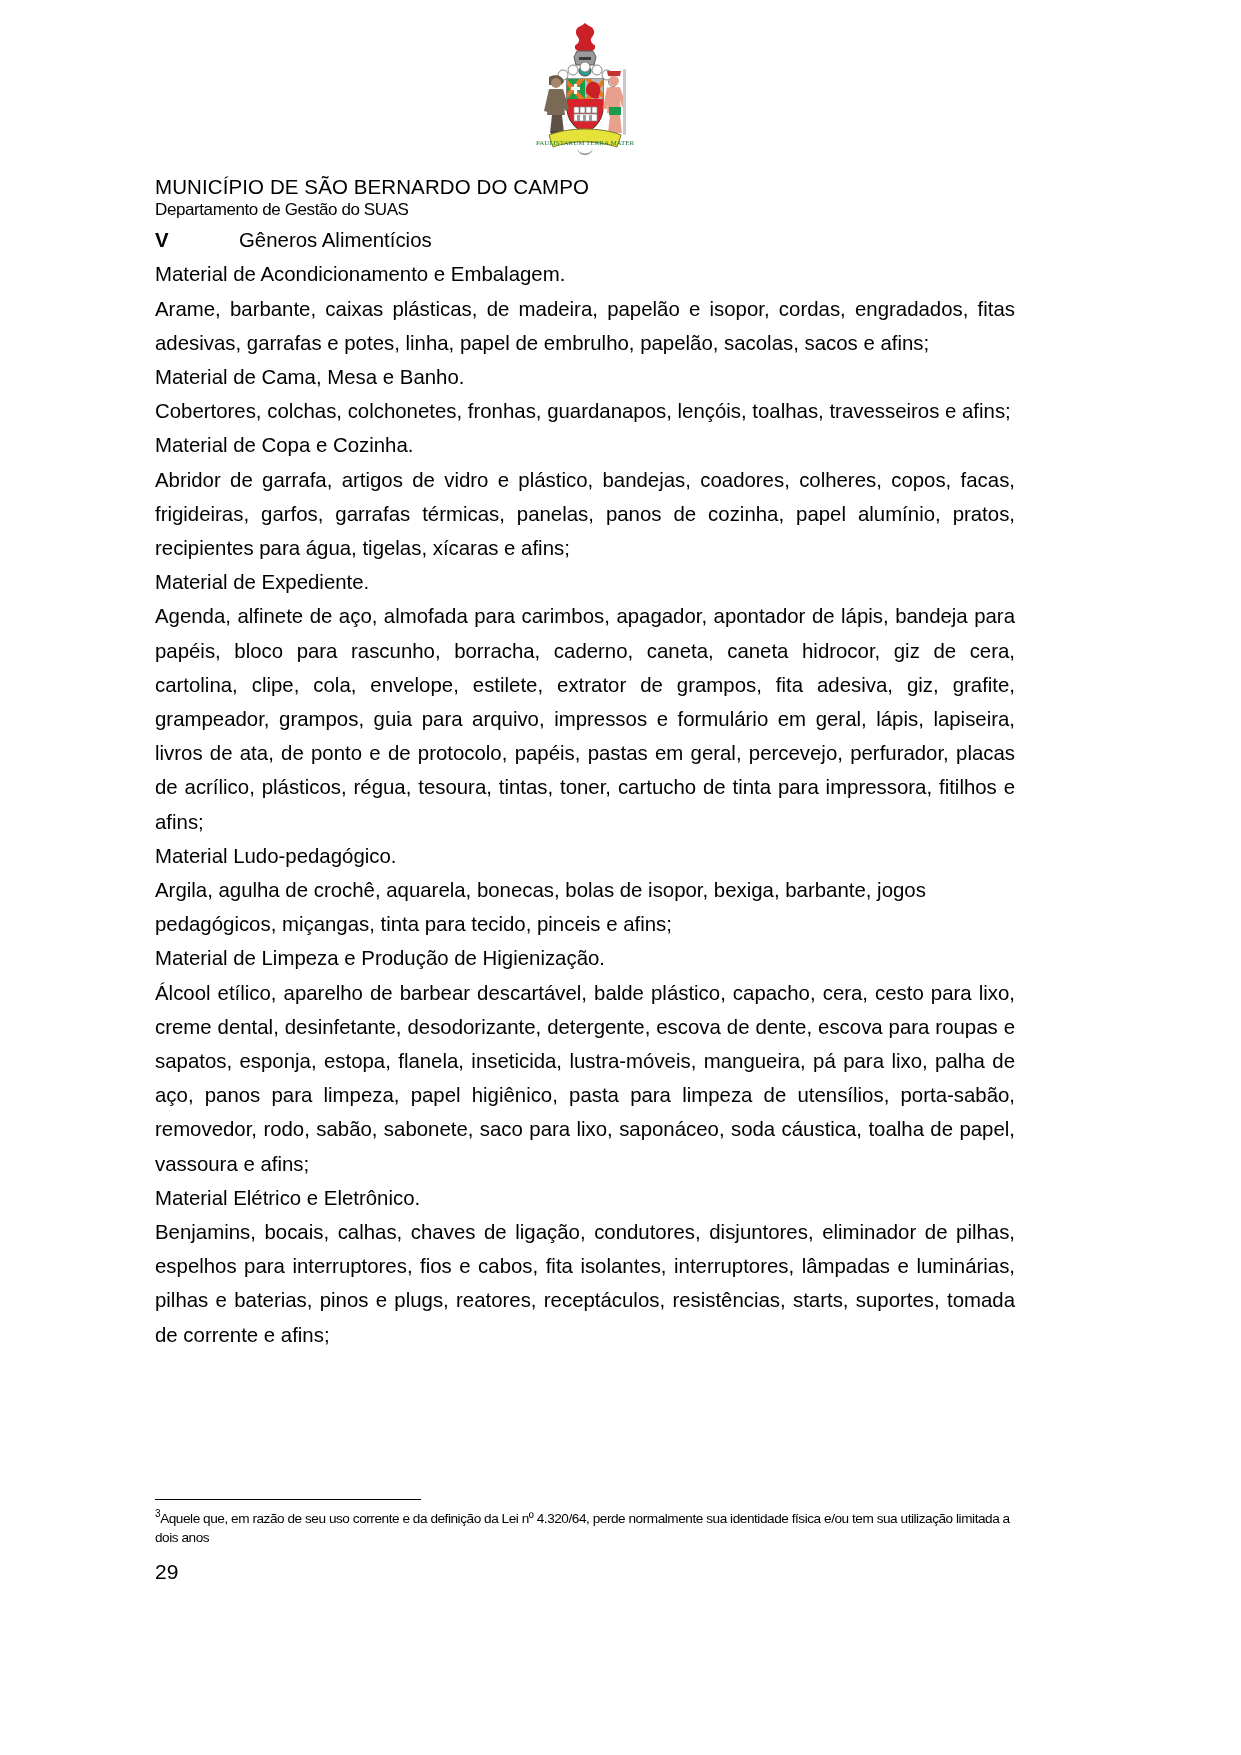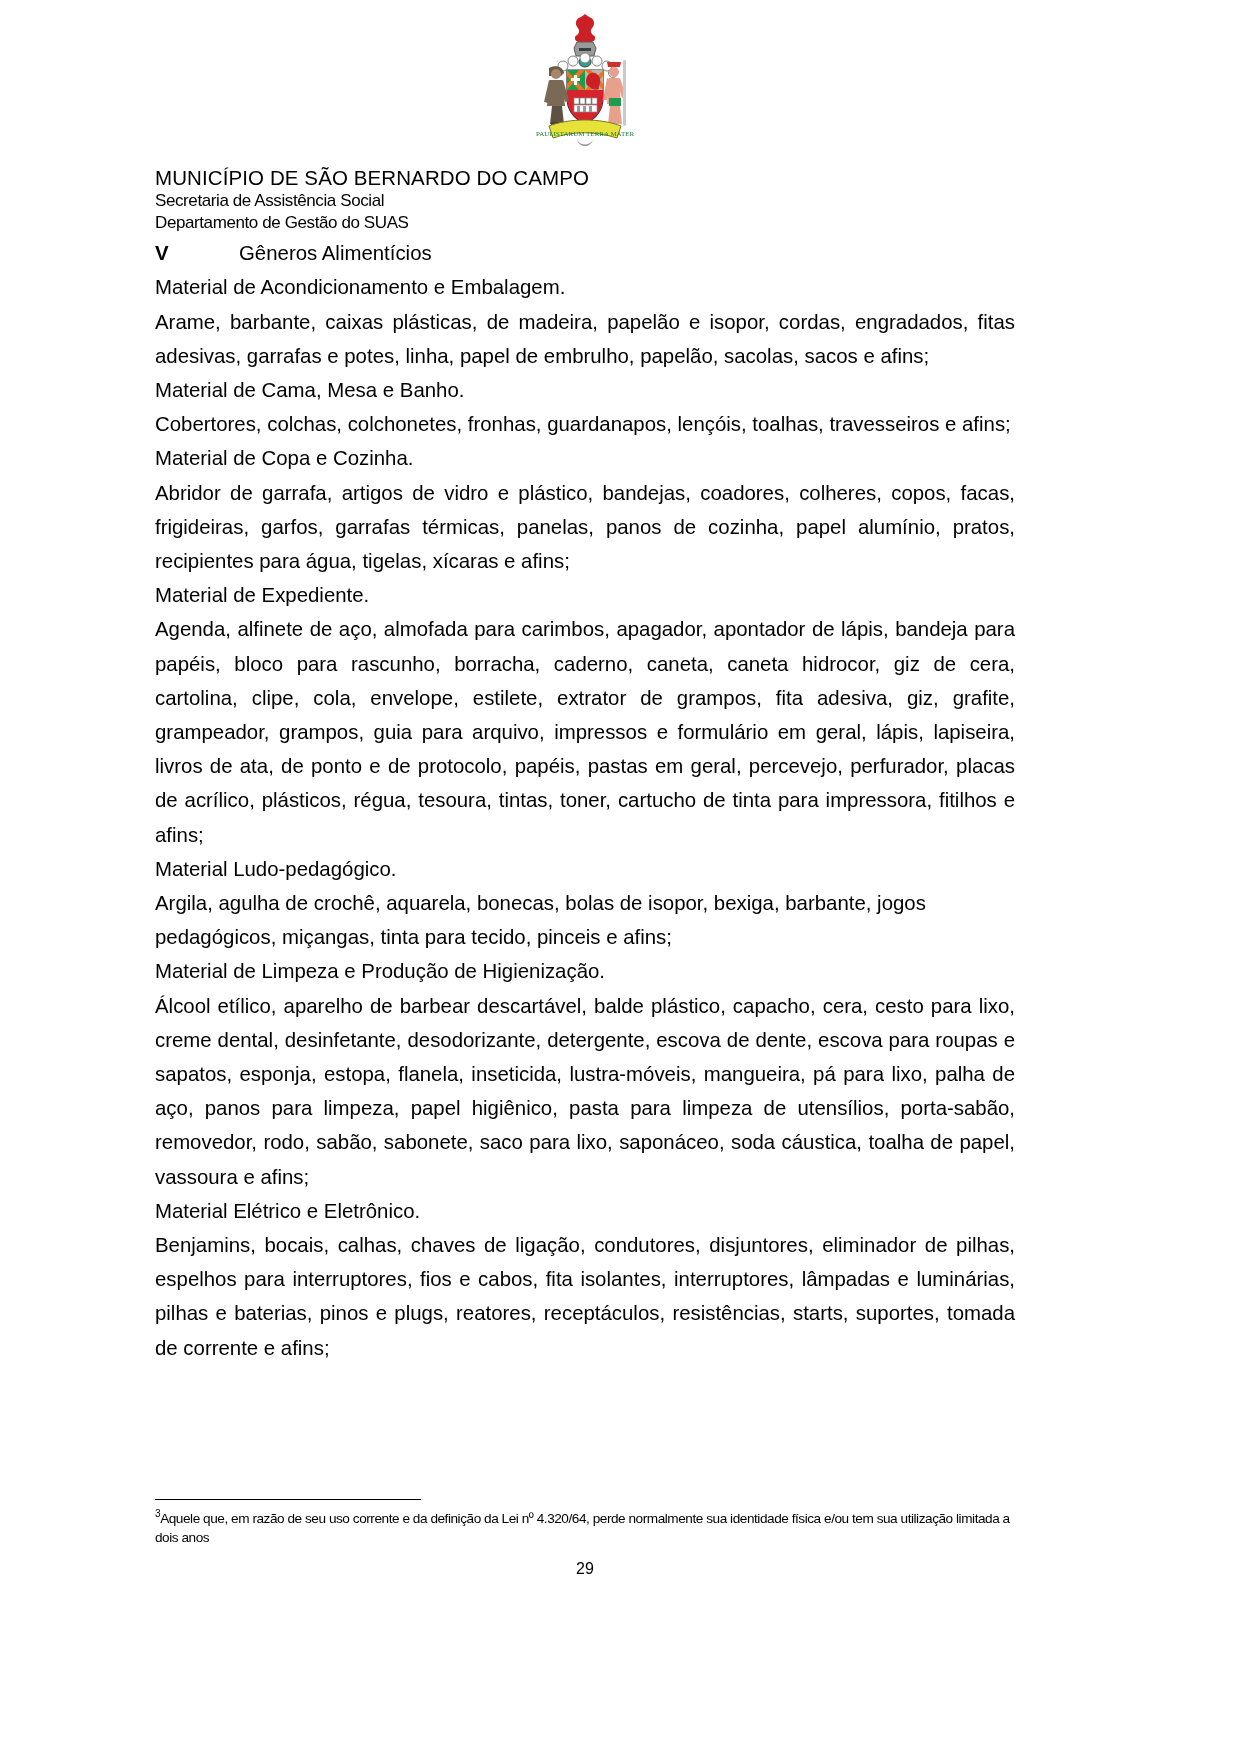--- a/index.html
+++ b/index.html
@@ -24,21 +24,21 @@
     position: absolute;
     left: 155px;
     top: 0;
     width: 860px;
   }
 
   
   .crest-wrap {
     display: flex;
     justify-content: center;
-    padding-top: 10px;
+    padding-top: 19px;
   }
   .crest {
     width: 132px;
     height: 142px;
     position: relative;
   }
   .org-header {
     text-align: left;
     margin-top: 13px;
   }
@@ -107,22 +107,22 @@
   .footnote-text sup {
     font-size: 0.74em;
     vertical-align: super;
     line-height: 0;
   }
   .page-number {
     position: absolute;
     left: 155px;
     top: 1560px;
     width: 860px;
-    text-align: center;
-    font-size: 16px;
+    text-align: left;
+    font-size: 21px;
   }
 </style>
 </head>
 <body>
 
 <div class="page">
 
   <div class="content">
 
     <div class="crest-wrap">
@@ -196,21 +196,20 @@
           <path d="M30 116 c20 -8 52 -8 72 0 l-4 12 c-22 -7 -44 -7 -64 0 z" fill="#e7e23a" stroke="#7a7a2a" stroke-width="1"></path>
           <text x="66" y="126" font-size="7" text-anchor="middle" fill="#1d7a3a" font-family="'Liberation Serif', serif">PAULISTARUM TERRA MATER</text>
 
           <path d="M58 130 c4 6 12 6 16 0 c-3 8 -13 8 -16 0 z" fill="#8f8f8f"></path>
         </svg>
       </div>
     </div>
 
     <div class="org-header">
       <div class="org-title">MUNICÍPIO DE SÃO BERNARDO DO CAMPO</div>
-      <div class="org-sub">Secretaria de Assistência Social</div>
       <div class="org-sub">Departamento de Gestão do SUAS</div>
     </div>
 
     <div class="body-text" id="body-text">
         <div class="roman-line">
           <span class="roman-num">V</span>
           <span class="roman-label">Gêneros Alimentícios</span>
         </div>
         <div class="para-plain">Material de Acondicionamento e Embalagem.</div>
         <div class="para-justify">Arame, barbante, caixas plásticas, de madeira, papelão e isopor, cordas, engradados, fitas adesivas, garrafas e potes, linha, papel de embrulho, papelão, sacolas, sacos e afins;</div>

